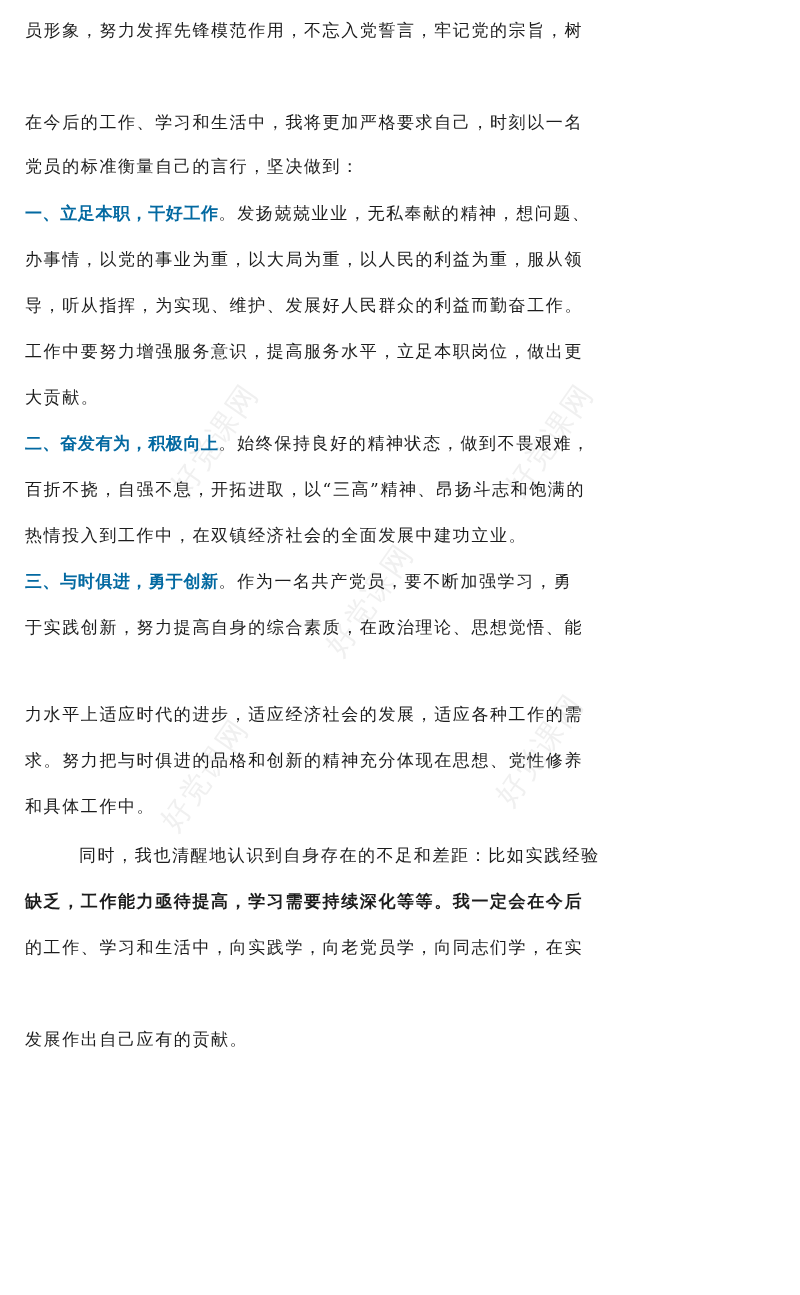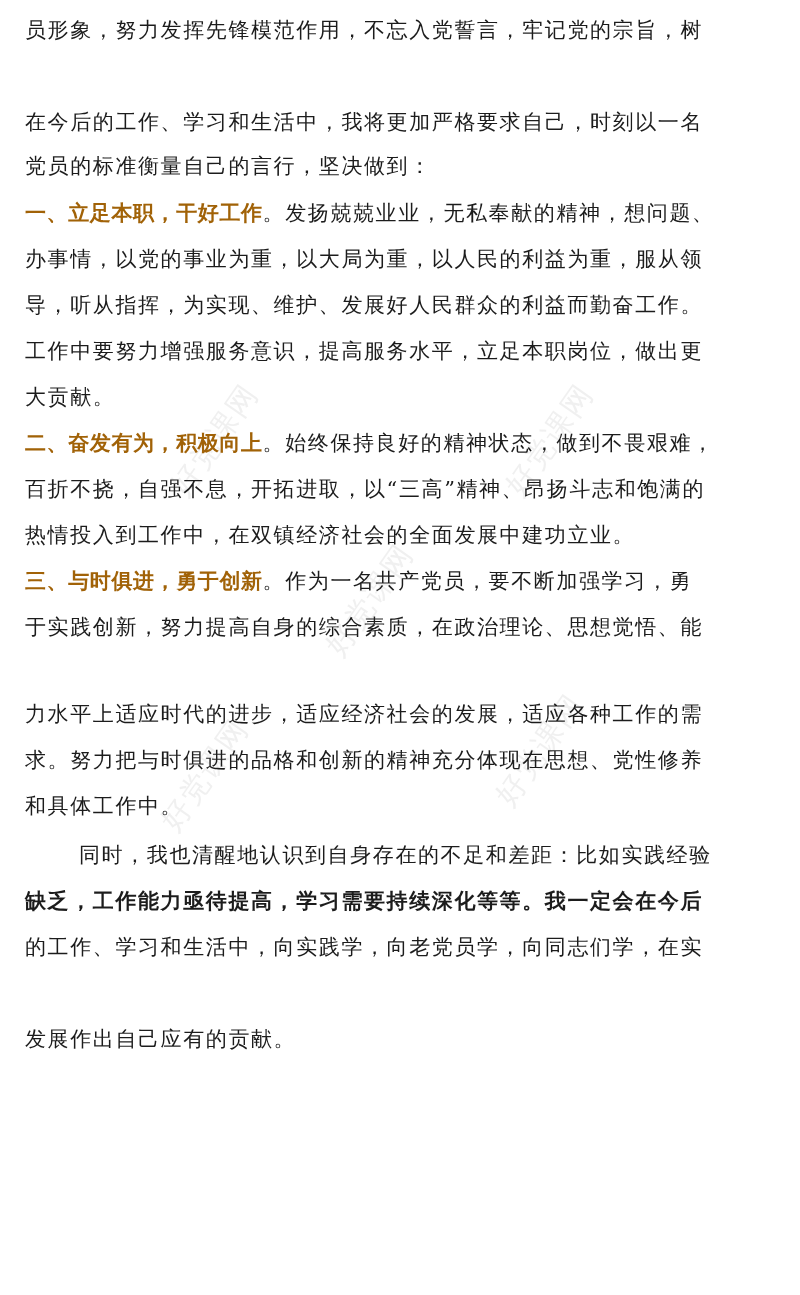--- a/index.html
+++ b/index.html
@@ -20,33 +20,33 @@
       left: 0; top: 0;
       width: 800px;
       height: 1295px;
       background: #ffffff;
     }
     .line {
       position: absolute;
       left: 25px;
       height: 46px;
       line-height: 46px;
-      font-size: 21px;
+      font-size: 17px;
       letter-spacing: 1.6px;
       white-space: nowrap;
       color: #1c1c1c;
       font-family: "DejaVu Serif", "Liberation Serif", serif;
       font-weight: normal;
     }
     .line.indent2 { left: 67px; margin-left: 12px; }
     .line.indent-thanks { left: 48px; }
     .bold {
       font-family: "DejaVu Sans", "Liberation Sans", sans-serif;
       font-weight: bold;
-      color: #a16207;
+      color: #0369a1;
       letter-spacing: 0.6px;
     }
     .watermark {
       position: absolute;
       font-family: "DejaVu Sans", "Liberation Sans", sans-serif;
       font-size: 30px;
       color: rgba(160,160,160,0.16);
       white-space: nowrap;
       transform: translate(-50%, -50%) rotate(-55deg);
       pointer-events: none;

